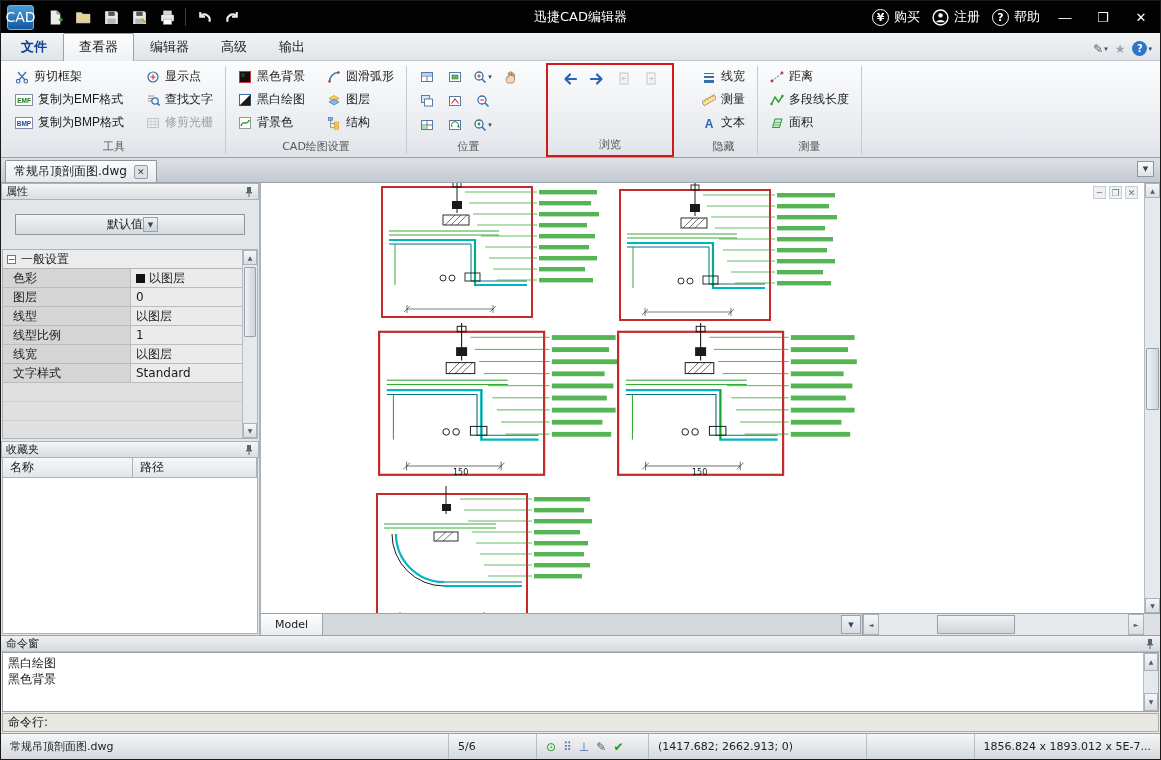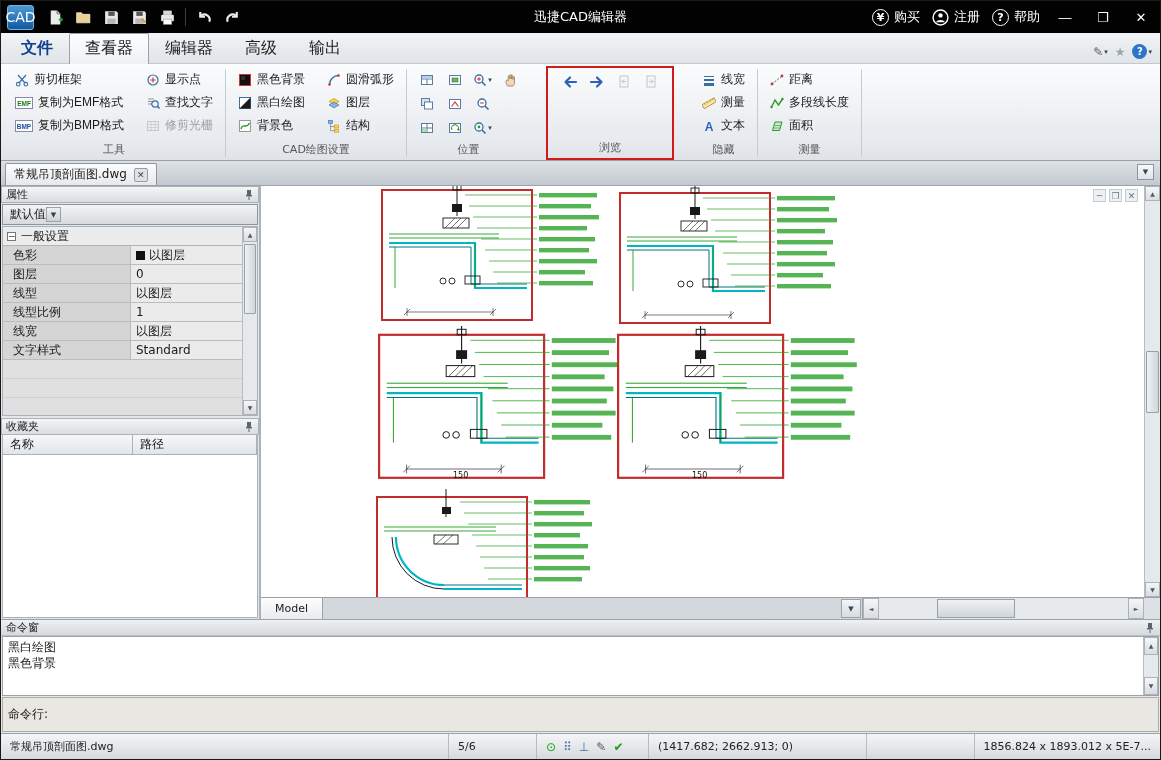--- a/index.html
+++ b/index.html
@@ -14,21 +14,21 @@
 .tb-btn svg{width:17px;height:17px}
 .tb-sep{width:1px;height:18px;background:#3c3c3c;margin:0 3px}
 .tb-title{position:absolute;left:0;right:0;text-align:center;font-size:13px;pointer-events:none}
 .tb-right{margin-left:auto;display:flex;align-items:center;gap:12px;z-index:1}
 .tb-link{display:flex;align-items:center;gap:5px;font-size:13px;cursor:pointer}
 .circ{width:17px;height:17px;border:1.4px solid #fff;border-radius:50%;display:flex;align-items:center;justify-content:center;font-size:11px;font-weight:bold}
 .win-btn{width:26px;height:24px;background:transparent;border:none;color:#fff;font-size:13px;display:flex;align-items:center;justify-content:center;cursor:pointer}
 
 
 .tabrow{flex:0 0 27px;background:linear-gradient(#f2f4f6,#e0e4e8);display:flex;align-items:flex-end;padding:0 4px;border-bottom:1px solid #c2c8ce;position:relative}
-.rtab{padding:4px 15px;font-size:16px;cursor:pointer;color:#222;border:1px solid transparent;border-bottom:none}
+.rtab{padding:4px 15px;font-size:13px;cursor:pointer;color:#222;border:1px solid transparent;border-bottom:none}
 .rtab.file{color:#0f3f8e;font-weight:bold}
 .rtab.active{background:linear-gradient(#fdfdfe,#eef1f4);border-color:#9aa2ab;border-radius:2px 2px 0 0;margin-bottom:-1px;padding-bottom:5px;font-weight:normal}
 .tabrow-right{margin-left:auto;display:flex;align-items:center;gap:7px;padding:0 4px 4px 0;color:#556;font-size:12px}
 .tabrow-right .mini{cursor:pointer;display:flex;align-items:center;gap:1px}
 .star{color:#9aa4ad}
 .help-circ{width:15px;height:15px;border-radius:50%;background:#2e74c8;color:#fff;font-size:10px;font-weight:bold;display:flex;align-items:center;justify-content:center}
 
 
 .ribbon{flex:0 0 97px;background:linear-gradient(#fbfcfd,#e7eaee 80%,#dfe3e7);border-bottom:1px solid #98a0a8;display:flex;align-items:stretch;padding:2px 2px 0}
 .rgroup{display:flex;flex-direction:column;padding:3px 7px 0}
@@ -50,21 +50,21 @@
 .doctabs{flex:0 0 23px;background:linear-gradient(#dde1e6,#c3c9d0);display:flex;align-items:flex-end;padding:2px 4px 0;border-bottom:1px solid #9aa2ab;position:relative}
 .dtab{display:flex;align-items:center;gap:7px;background:linear-gradient(#fcfcfd,#e6e9ec);border:1px solid #8d959e;border-bottom:none;padding:2px 8px;font-size:12px;border-radius:2px 2px 0 0}
 .dtab-close{width:14px;height:14px;display:flex;align-items:center;justify-content:center;font-size:9px;color:#444;border:1px solid #99a;background:#dde2e6;cursor:pointer;border-radius:2px}
 .doctabs-dd{position:absolute;right:6px;top:3px;width:17px;height:16px;border:1px solid #8d959e;background:linear-gradient(#f8f9fa,#dfe3e7);font-size:7px;display:flex;align-items:center;justify-content:center;cursor:pointer;color:#345}
 
 
 .main{flex:1;display:flex;min-height:0}
 .sidepanel{flex:0 0 260px;display:flex;flex-direction:column;background:#e3e6e9;border-right:2px solid #aab2ba}
 .panel-hdr{flex:0 0 17px;background:linear-gradient(#f4f5f6,#d9dde1);border:1px solid #aab2ba;display:flex;align-items:center;justify-content:space-between;padding:0 4px;font-size:11px}
 .pin{flex:0 0 auto;cursor:pointer}
-.preset{flex:0 0 21px;margin:1px;border:1px solid #8d959e;background:linear-gradient(#f2f3f4,#d7dadd);display:flex;align-items:center;justify-content:flex-start;padding:0 2px 0 7px;cursor:pointer;font-size:12px}
+.preset{flex:0 0 21px;margin:14px;border:1px solid #8d959e;background:linear-gradient(#f2f3f4,#d7dadd);display:flex;align-items:center;justify-content:center;padding:0 2px 0 7px;cursor:pointer;font-size:12px}
 .preset .dd{width:15px;height:15px;border:1px solid #9aa2ab;display:flex;align-items:center;justify-content:center;font-size:7px;background:linear-gradient(#eef1f4,#ccd2d8);color:#345}
 .pgrid{position:relative;flex:0 0 190px;border:1px solid #aab2ba;margin:0 1px;background:repeating-linear-gradient(#e0e0e0,#e0e0e0 18px,#bfbfbf 19px);overflow:hidden}
 .psection{height:19px;display:flex;align-items:center;gap:5px;background:#ececec;border-bottom:1px solid #b4b4b4;padding:0 4px;font-size:12px}
 .minusbox{width:9px;height:9px;border:1px solid #777;background:#fff;font-size:9px;line-height:7px;text-align:center;color:#333}
 .prow{display:flex;height:19px;border-bottom:1px solid #bcbcbc;background:#e0e0e0;margin-right:15px}
 .prow .pl{flex:0 0 128px;background:#d5d5d5;border-right:1px solid #bcbcbc;display:flex;align-items:center;padding:0 10px;font-size:12px}
 .prow .pv{flex:1;background:#ebebeb;display:flex;align-items:center;padding:0 5px;gap:4px;font-size:12px}
 .swatch{width:9px;height:9px;background:#111;display:inline-block}
 .sb-v{position:absolute;top:0;right:0;bottom:0;width:15px;background:#e6e9ec;border-left:1px solid #b5bcc3;display:flex;flex-direction:column}
 .sb-btn{flex:0 0 15px;display:flex;align-items:center;justify-content:center;font-size:6px;color:#556;background:linear-gradient(#f5f6f7,#d9dde1);border:1px solid #aab2ba;cursor:pointer}
@@ -101,21 +101,21 @@
 .hscroll{flex:0 0 282px;display:flex;border-left:1px solid #9aa2ab;background:#e6e9ec;position:relative}
 .hs-btn{flex:0 0 16px;display:flex;align-items:center;justify-content:center;font-size:6px;color:#556;background:linear-gradient(#f5f6f7,#d9dde1);border:1px solid #aab2ba;cursor:pointer}
 .hs-track{flex:1;position:relative}
 .hs-thumb{position:absolute;top:1px;bottom:1px;background:linear-gradient(#f0f2f4,#cfd5da);border:1px solid #98a0a8;cursor:grab}
 .corner{flex:0 0 16px;background:#dde1e5}
 
 
 .cmd-hdr{flex:0 0 17px;background:linear-gradient(#eef0f2,#d6dadd);border-top:1px solid #9aa2ab;border-bottom:1px solid #b8bec5;display:flex;align-items:center;justify-content:space-between;padding:0 5px;font-size:11px}
 .cmd-body{flex:0 0 60px;background:#fff;border:1px solid #9aa2ab;margin:0 1px;position:relative;padding:2px 20px 2px 5px;font-size:12px;line-height:16px}
 .cmd-sb{position:absolute;top:0;right:0;bottom:0;width:15px;background:#e6e9ec;border-left:1px solid #b5bcc3;display:flex;flex-direction:column;justify-content:space-between}
-.cmd-prompt{flex:0 0 19px;display:flex;align-items:center;background:#e9e7e2;border:1px solid #b0aca2;margin:1px;padding:8px 5px;font-size:12px;gap:23px}
+.cmd-prompt{flex:0 0 19px;display:flex;align-items:center;background:#e9e7e2;border:1px solid #b0aca2;margin:1px;padding:0 5px;font-size:12px;gap:23px}
 .cmd-input{flex:1;border:none;background:transparent;outline:none;font-size:12px;font-family:inherit}
 
 
 .statusbar{flex:0 0 26px;background:linear-gradient(#f4f5f6,#d6dade);border-top:1px solid #9aa2ab;display:flex;align-items:stretch;font-size:11px;color:#222}
 .seg{display:flex;align-items:center;padding:0 9px;border-right:1px solid #b5bcc3;gap:8px;white-space:nowrap}
 .seg.file{flex:0 0 448px}
 .seg.page{flex:0 0 88px}
 .seg.sticons{flex:0 0 112px;gap:7px}
 .seg.coords{flex:0 0 218px}
 .seg.spacer{flex:1;border-right:1px solid #b5bcc3}

